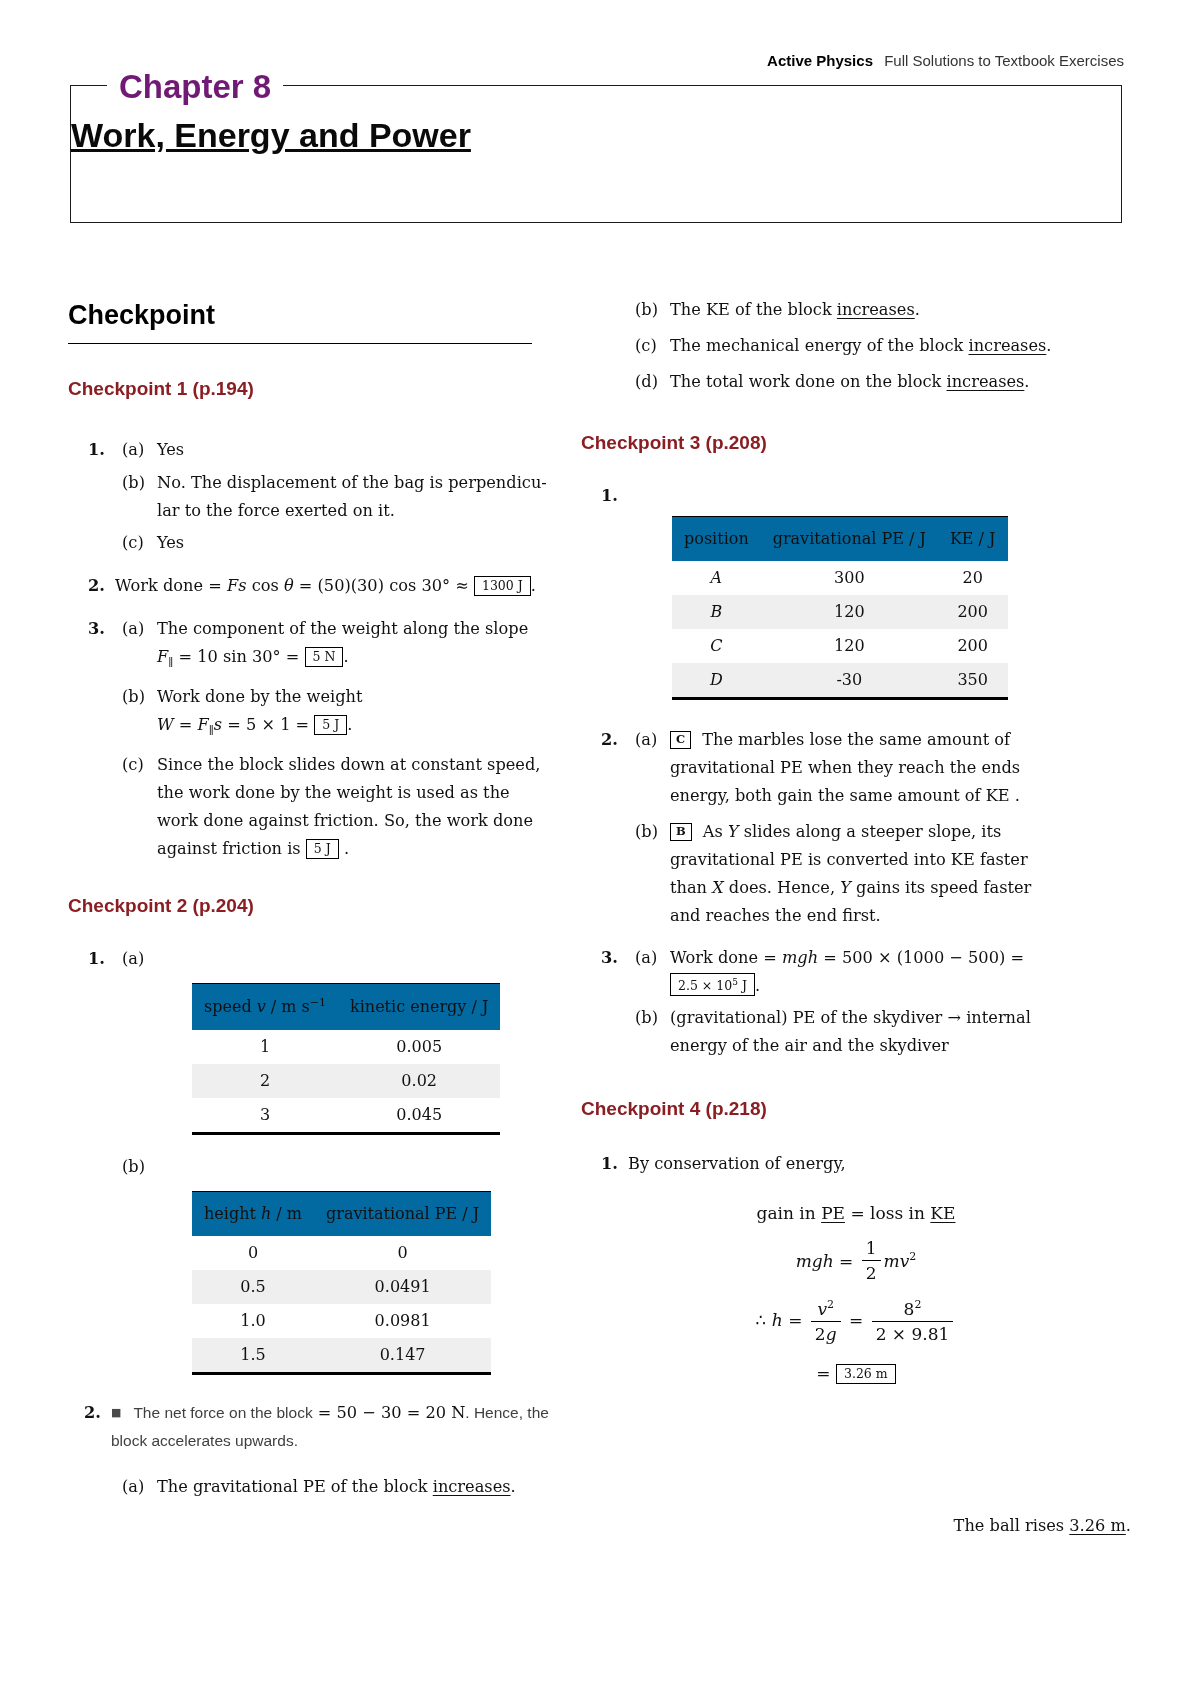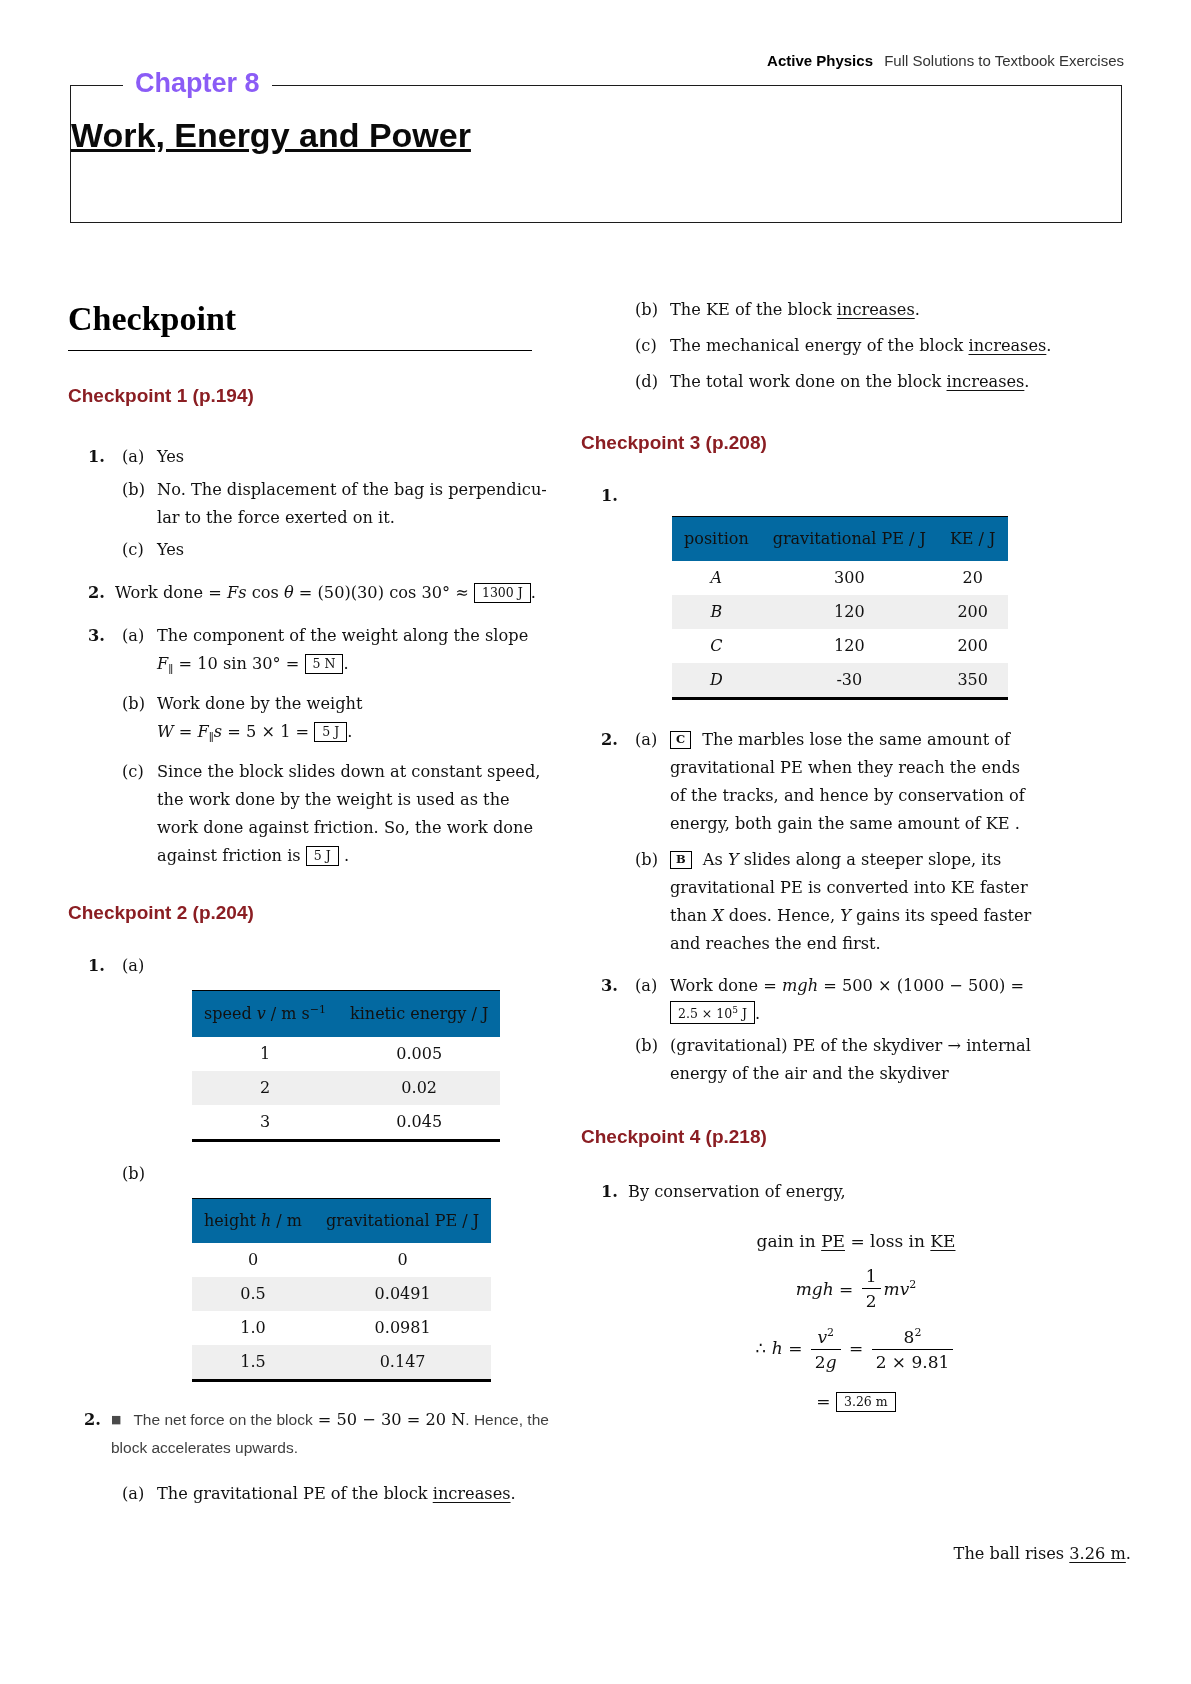--- a/index.html
+++ b/index.html
@@ -5,29 +5,29 @@
   html,body{margin:0;padding:0;background:#e8e8e8;}
   .page{position:relative;width:1191px;height:1684px;background:#ffffff;margin:0 auto;
         font-family:"DejaVu Serif","DejaVu Sans",serif;color:#111;overflow:hidden;}
   
   .masthead{position:absolute;top:52px;right:67px;font-family:"Liberation Sans",sans-serif;
             font-size:15px;color:#222;white-space:nowrap;margin-left:20px;}
   .masthead .brand{font-weight:bold;color:#000;}
   .masthead .suffix{margin-left:7px;color:#333;}
   
   .chapterbox{position:absolute;left:70px;top:85px;width:1050px;height:136px;border:1.6px solid #1c1c1c;}
-  .chapterlabel{position:absolute;left:52px;top:-18px;background:#fff;padding:0 12px;
-                font-family:"Liberation Sans",sans-serif;font-weight:bold;font-size:27px;color:#8b5cf6;}
+  .chapterlabel{position:absolute;left:36px;top:-18px;background:#fff;padding:0 12px;
+                font-family:"Liberation Sans",sans-serif;font-weight:bold;font-size:33px;color:#701a75;}
   .chaptertitle{position:absolute;top:30px;left:0;width:100%;text-align:left;
                 font-family:"Liberation Sans",sans-serif;font-weight:bold;font-size:34px;color:#0a0a0a;text-decoration:underline;}
   
   .col-left{position:absolute;left:68px;top:300px;width:464px;}
   .col-right{position:absolute;left:581px;top:296px;width:550px;}
   
-  .section-title{font-family:Liberation Serif, serif;font-weight:bold;font-size:34px;color:#000;
+  .section-title{font-family:Liberation Sans, sans-serif;font-weight:bold;font-size:27px;color:#000;
                  padding-bottom:12px;border-bottom:1.6px solid #000;margin-bottom:34px;}
   .cp-head{font-family:"Liberation Sans",sans-serif;font-weight:bold;font-size:19px;color:#8b1e23;}
   
   .row{display:flex;align-items:baseline;padding-left:20px;font-size:16.2px;line-height:28px;}
   .row.sub{padding-left:54px;}
   .n{flex:0 0 34px;font-weight:bold;}
   .n.narrow{flex:0 0 27px;}
   .l{flex:0 0 35px;}
   .b{flex:1;min-width:0;}
   .b .line{display:block;white-space:nowrap;}
@@ -265,21 +265,20 @@
         </tbody>
       </table>
     </div>
 
     <div class="row" style="margin-bottom:8px">
       <span class="n">2.</span>
       <span class="l">(a)</span>
       <span class="b">
         <span class="line"><span class="ansL">C</span><span>The marbles lose the same amount of</span></span>
         <span class="line">gravitational PE when they reach the ends</span>
-        <span class="line">of the tracks, and hence by conservation of</span>
         <span class="line">energy, both gain the same amount of KE .</span>
       </span>
     </div>
     <div class="row sub" style="margin-bottom:14px">
       <span class="l">(b)</span>
       <span class="b">
         <span class="line"><span class="ansL">B</span><span>As </span><span class="it">Y</span><span> slides along a steeper slope, its</span></span>
         <span class="line">gravitational PE is converted into KE faster</span>
         <span class="line"><span>than </span><span class="it">X</span><span> does. Hence, </span><span class="it">Y</span><span> gains its speed faster</span></span>
         <span class="line">and reaches the end first.</span>

